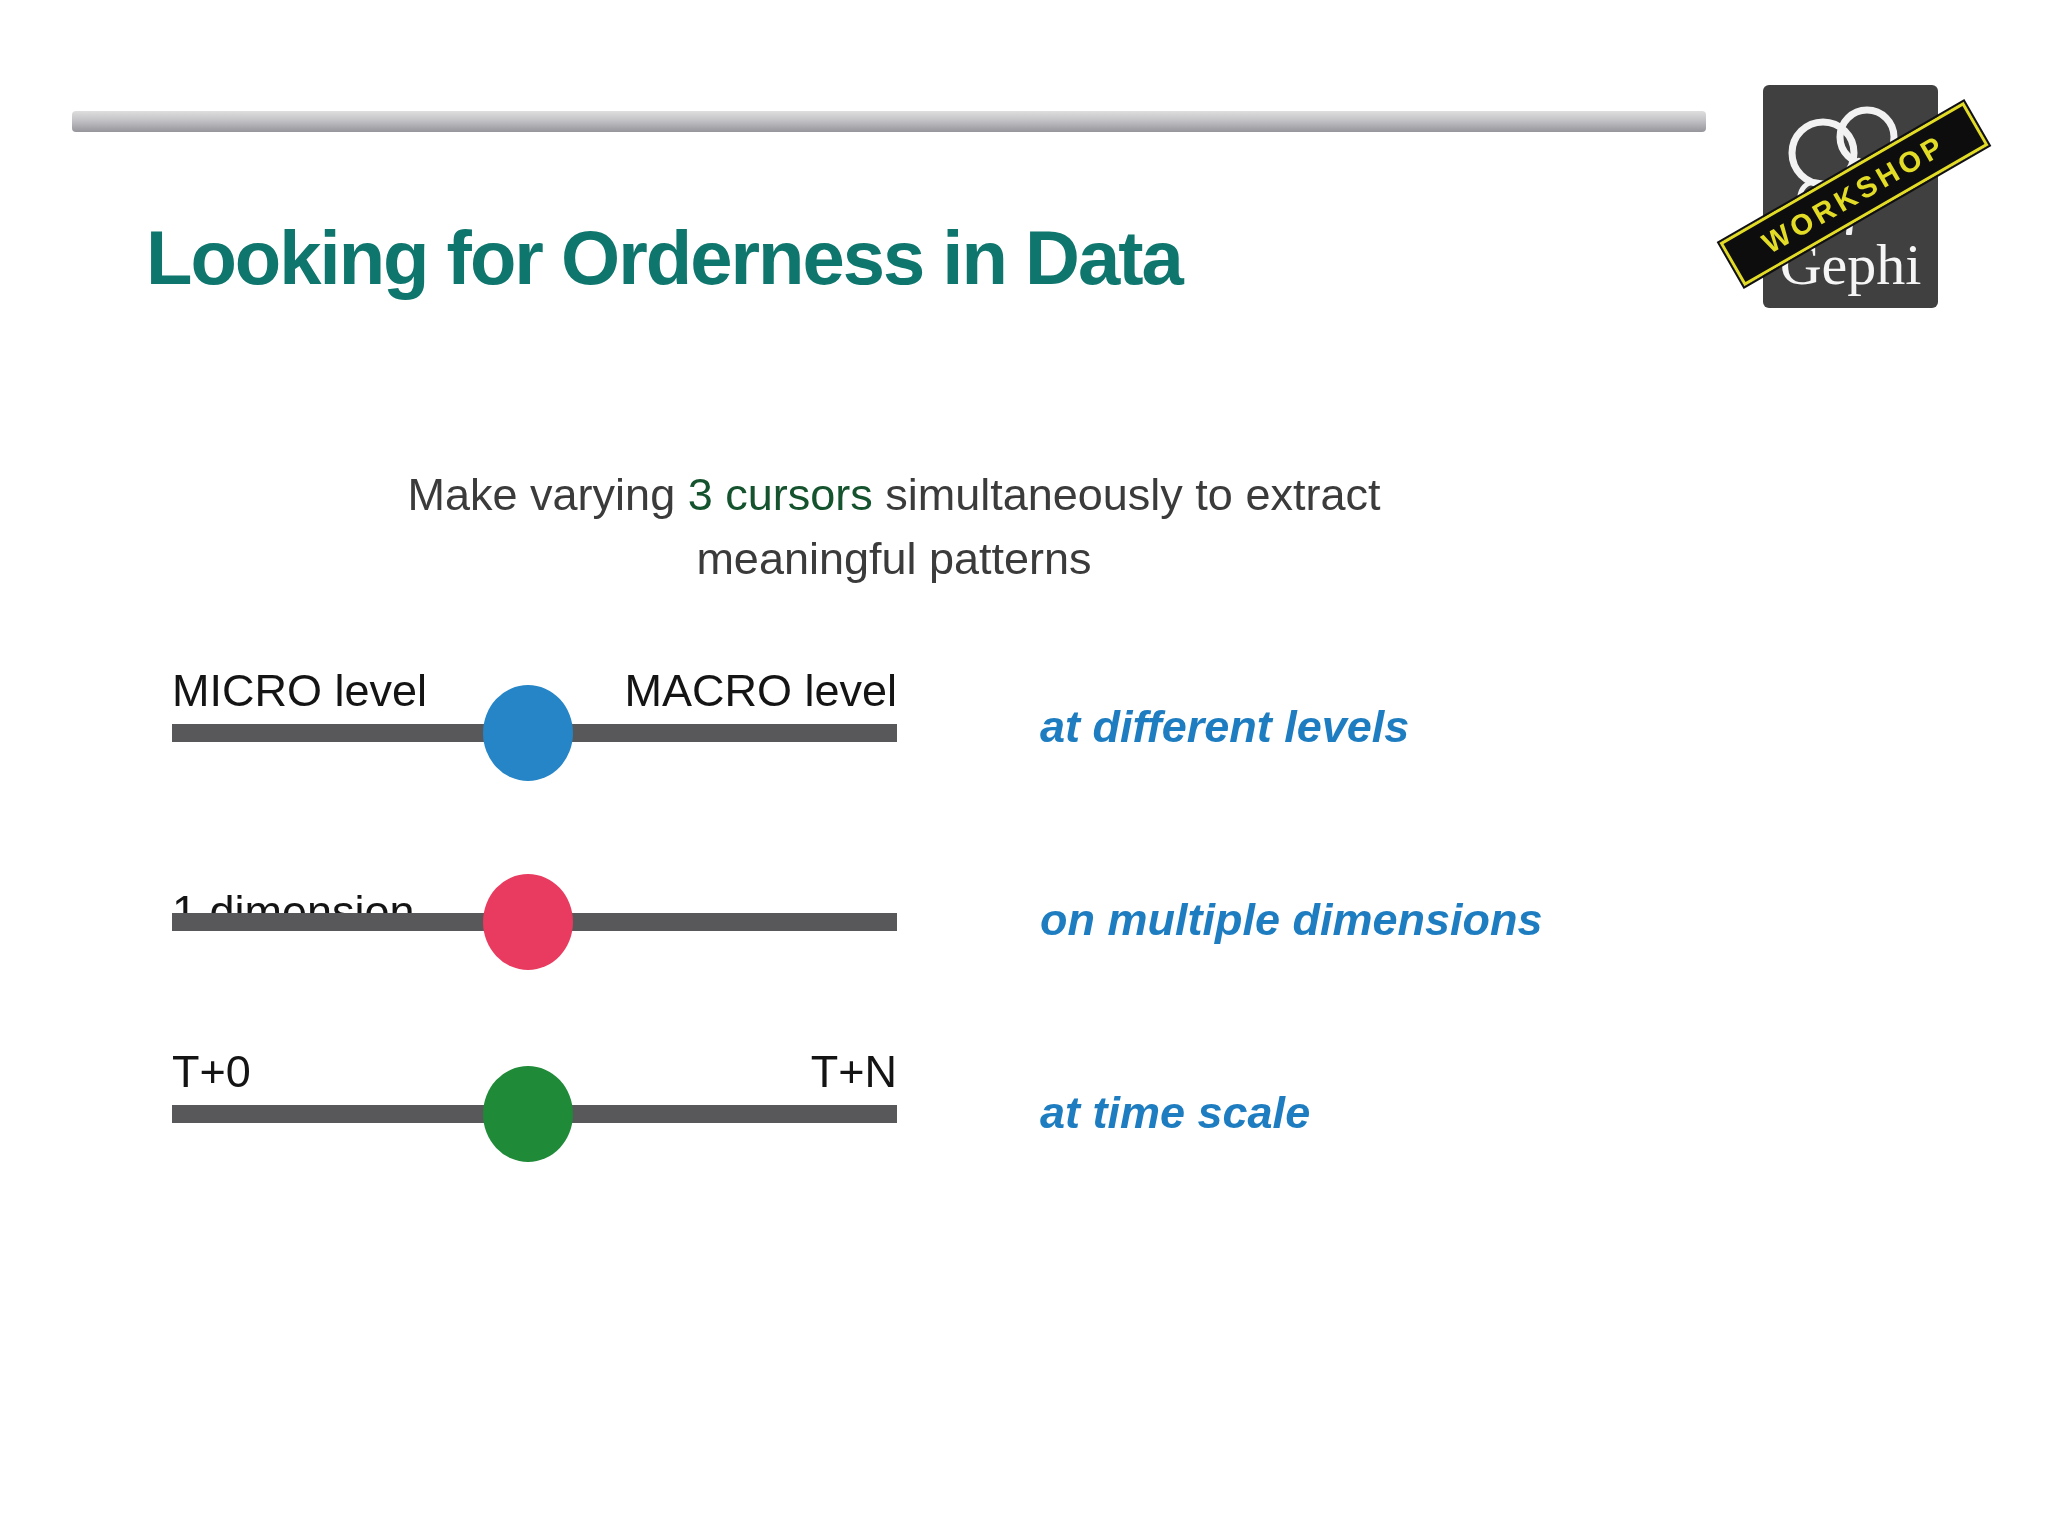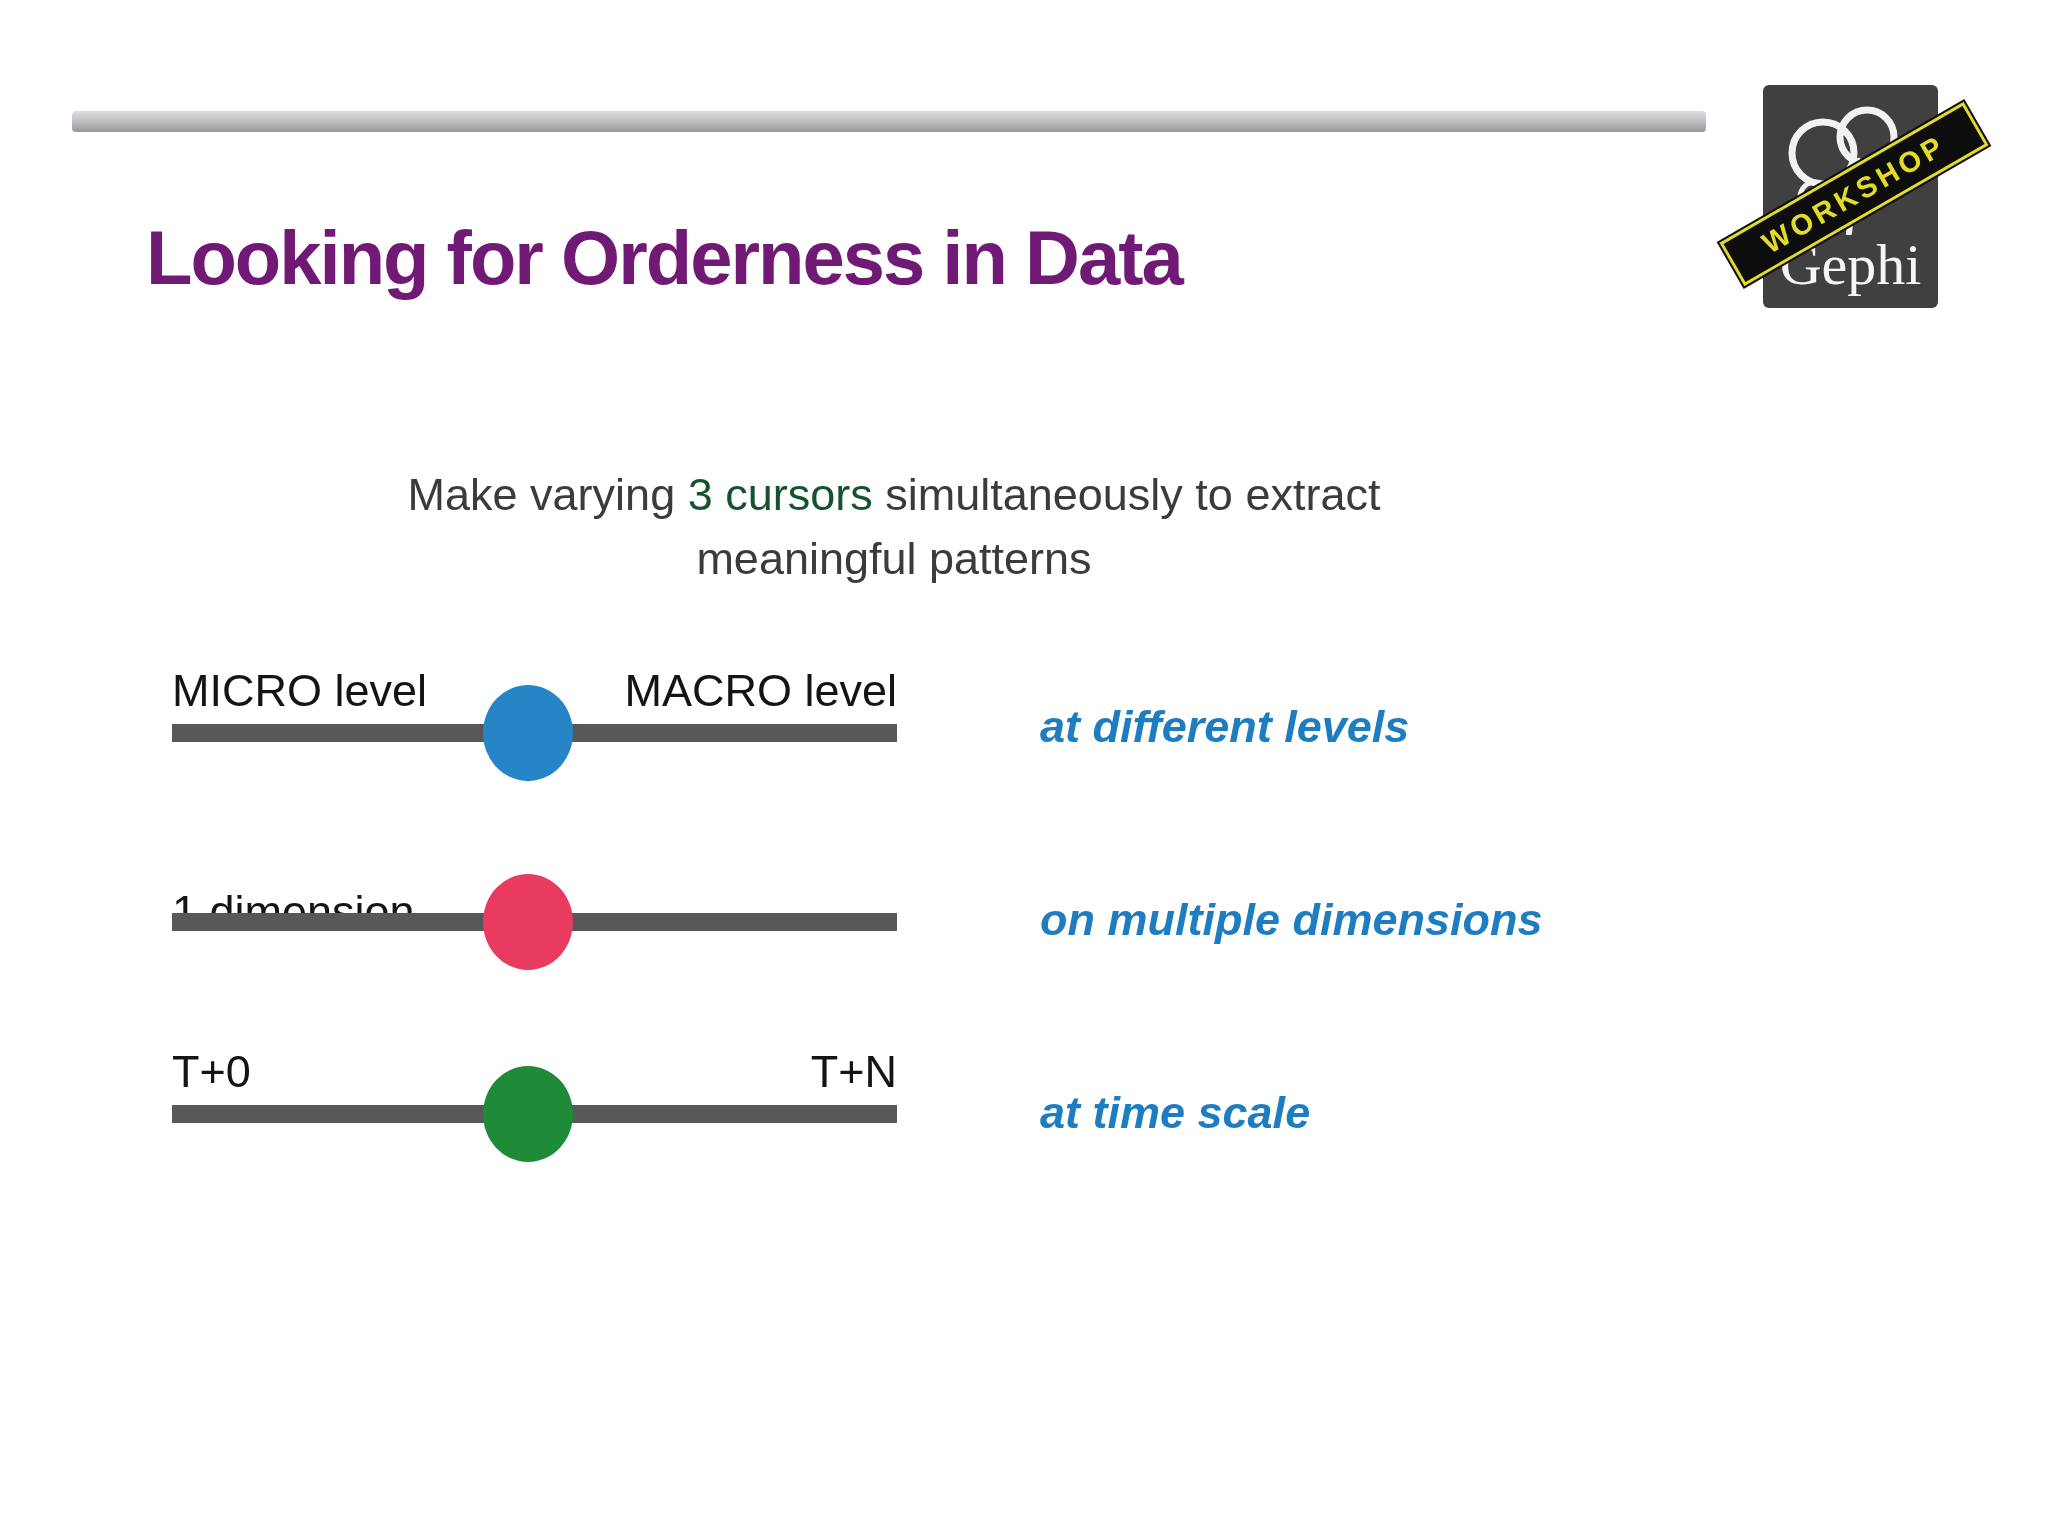--- a/index.html
+++ b/index.html
@@ -9,21 +9,21 @@
   }
   
   .top-bar{
     position:absolute;left:72px;top:111px;width:1634px;height:21px;
     background:linear-gradient(to bottom,#dedede 0%,#c2c2c6 45%,#95959b 100%);
     border-radius:4px;
   }
   
   .slide-title{
     position:absolute;left:146px;top:163px;
-    font-size:76px;letter-spacing:-2px;color:#701a75;line-height:1.15;
+    font-size:76px;letter-spacing:-2px;color:#0f766e;line-height:1.15;
     white-space:nowrap;
   }
   
   .logo{
     position:absolute;left:1763px;top:85px;width:175px;height:223px;
     background:#404040;border-radius:6px;
   }
   .logo-swirl{position:absolute;left:0;top:0;width:175px;height:150px;}
   .logo-brand{
     position:absolute;left:0;top:146px;width:175px;text-align:center;

